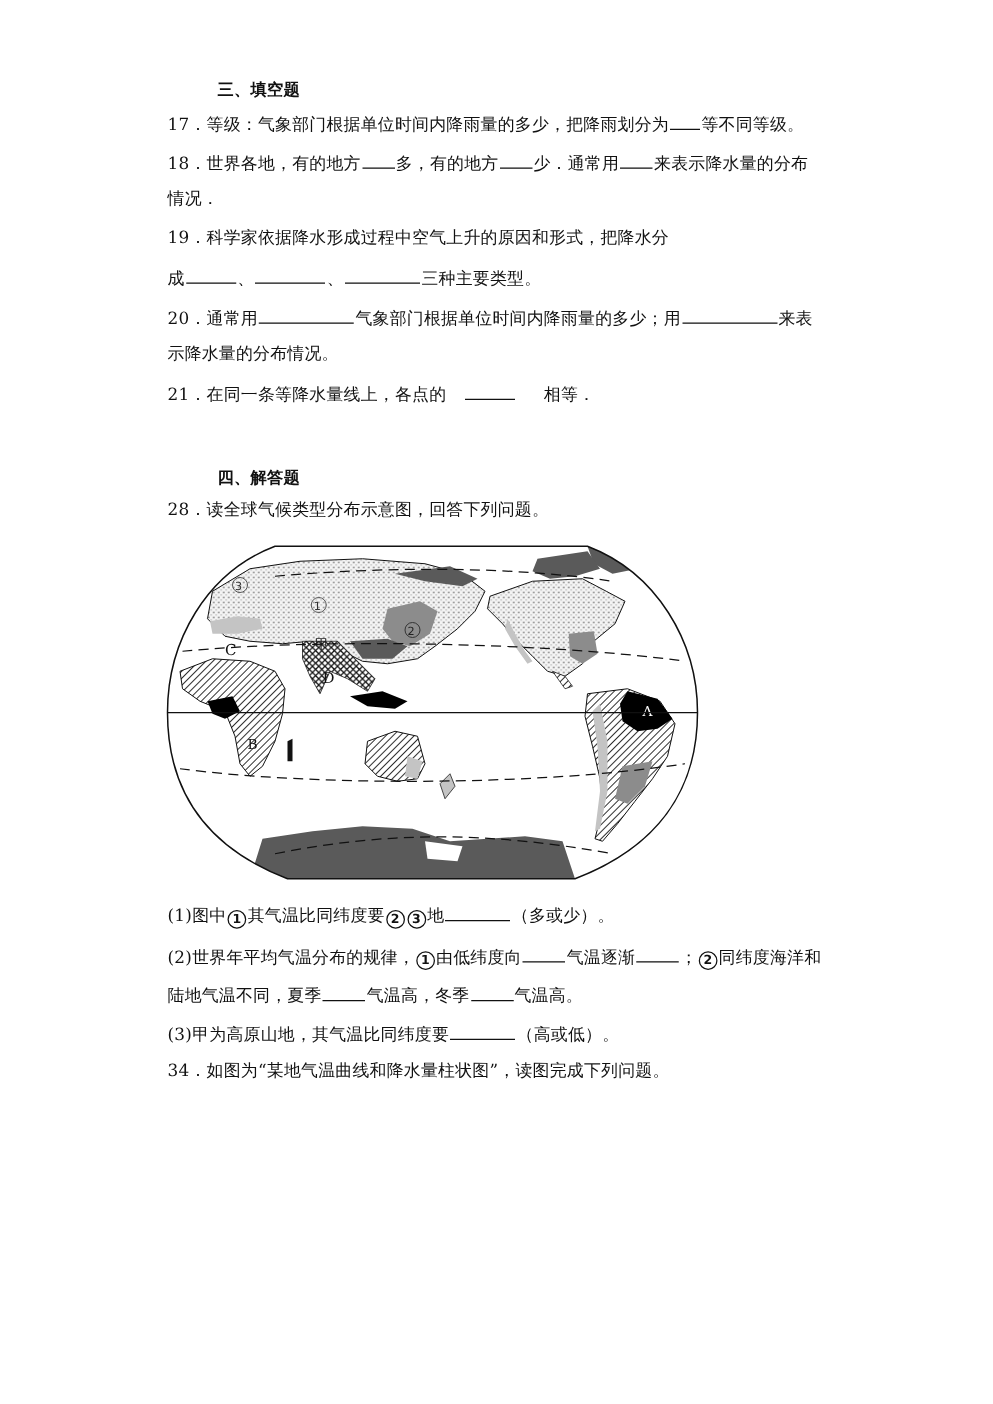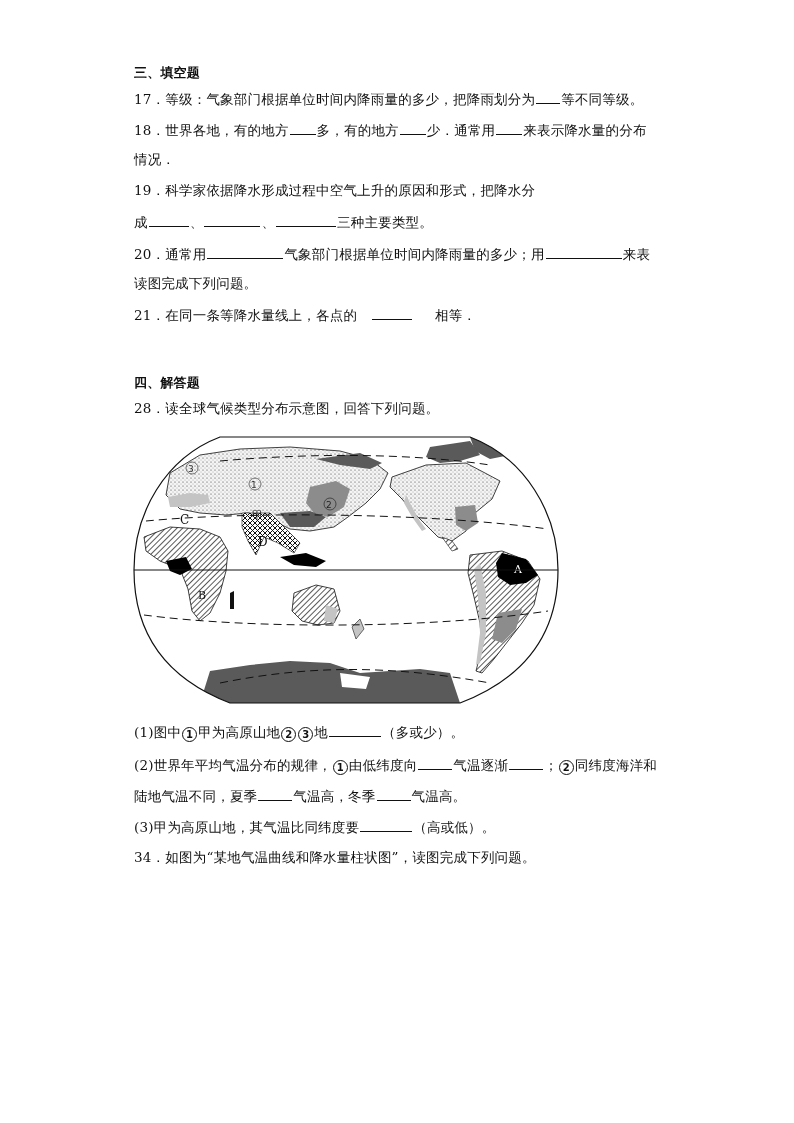--- a/index.html
+++ b/index.html
@@ -6,21 +6,21 @@
   body {
     width: 794px; height: 1123px; position: relative; overflow: hidden;
     font-family: "DejaVu Serif", "Liberation Serif", serif;
     color: #111;
   }
   .line {
     position: absolute; left: 134px;
     font-size: 13.5px; line-height: 18px; white-space: nowrap;
     letter-spacing: 0.2px;
   }
-  .bold { font-weight: bold; font-family: "DejaVu Sans", "Liberation Sans", sans-serif; font-size: 13px; }
+  .bold { font-weight: bold; font-family: "DejaVu Sans", "Liberation Sans", sans-serif; font-size: 13px; margin-left: 40px; }
   .blank {
     display: inline-block; border-bottom: 1px solid #111;
     height: 14px; vertical-align: baseline; margin: 0 1px;
   }
   .circ {
     display: inline-block; width: 13px; height: 13px; border: 1.5px solid #111;
     border-radius: 50%; font-size: 10px; line-height: 13px; text-align: center;
     font-weight: bold; vertical-align: -1px; margin: 0 1px; box-sizing: content-box;
     font-family: "DejaVu Sans", sans-serif;
   }
@@ -41,21 +41,21 @@
 <div class="line" style="top:150px">情况．</div>
 
 <div class="line" style="top:181px">19．科学家依据降水形成过程中空气上升的原因和形式，把降水分</div>
 <div class="line" style="top:212px">
   <span>成</span><span class="blank" style="width:40px"></span><span>、</span><span class="blank" style="width:56px"></span><span>、</span><span class="blank" style="width:60px"></span><span>三种主要类型。</span>
 </div>
 
 <div class="line" style="top:244px">
   <span>20．通常用</span><span class="blank" style="width:76px"></span><span>气象部门根据单位时间内降雨量的多少；用</span><span class="blank" style="width:76px"></span><span>来表</span>
 </div>
-<div class="line" style="top:274px">读图完成下列问题。</div>
+<div class="line" style="top:274px">示降水量的分布情况。</div>
 
 <div class="line" style="top:305px">
   <span>21．在同一条等降水量线上，各点的</span><span style="display:inline-block;width:14px"></span><span class="blank" style="width:40px"></span><span style="display:inline-block;width:22px"></span><span>相等．</span>
 </div>
 
 <div class="line bold" style="top:374px">四、解答题</div>
 <div class="line" style="top:399px">28．读全球气候类型分布示意图，回答下列问题。</div>
 
 <svg id="map" width="432" height="274" viewBox="0 0 432 274">
   <defs>
@@ -128,21 +128,21 @@
   <line x1="4" y1="137" x2="428" y2="137" stroke="#111" stroke-width="1"></line>
   <path d="M16 88 C120 78 300 80 418 96" fill="none" stroke="#111" stroke-width="1" stroke-dasharray="8 5"></path>
   <path d="M14 182 C120 196 300 196 418 178" fill="none" stroke="#111" stroke-width="1" stroke-dasharray="8 5"></path>
   <path d="M90 250 C180 232 260 232 360 250" fill="none" stroke="#111" stroke-width="1" stroke-dasharray="8 5"></path>
   <path d="M90 28 C180 20 280 20 360 32" fill="none" stroke="#111" stroke-width="1" stroke-dasharray="8 5"></path>
 
   <path d="M90 4 L340 4 C395 25 428 80 428 137 C428 200 395 245 330 270 L100 270 C35 245 4 200 4 137 C4 80 35 25 90 4 Z" fill="none" stroke="#111" stroke-width="1.2"></path>
 </svg>
 
 <div class="line" style="top:722px">
-  <span>(1)图中</span><span class="circ">1</span><span>甲为高原山地</span><span class="circ">2</span><span class="circ">3</span><span>地</span><span class="blank" style="width:52px"></span><span>（多或少）。</span>
+  <span>(1)图中</span><span class="circ">1</span><span>其气温比同纬度要</span><span class="circ">2</span><span class="circ">3</span><span>地</span><span class="blank" style="width:52px"></span><span>（多或少）。</span>
 </div>
 
 <div class="line" style="top:755px">
   <span>(2)世界年平均气温分布的规律，</span><span class="circ">1</span><span>由低纬度向</span><span class="blank" style="width:34px"></span><span>气温逐渐</span><span class="blank" style="width:34px"></span><span>；</span><span class="circ">2</span><span>同纬度海洋和</span>
 </div>
 <div class="line" style="top:786px">
   <span>陆地气温不同，夏季</span><span class="blank" style="width:34px"></span><span>气温高，冬季</span><span class="blank" style="width:34px"></span><span>气温高。</span>
 </div>
 
 <div class="line" style="top:817px">

